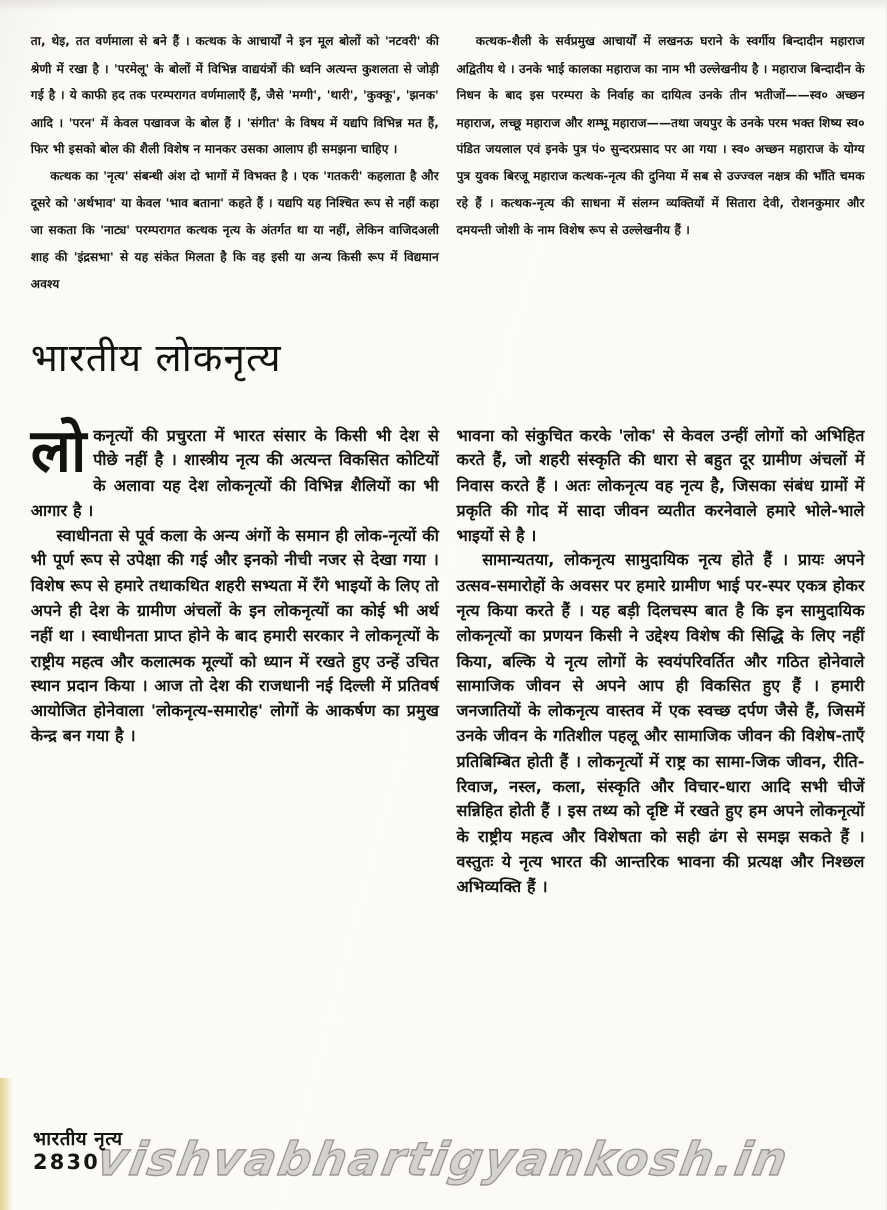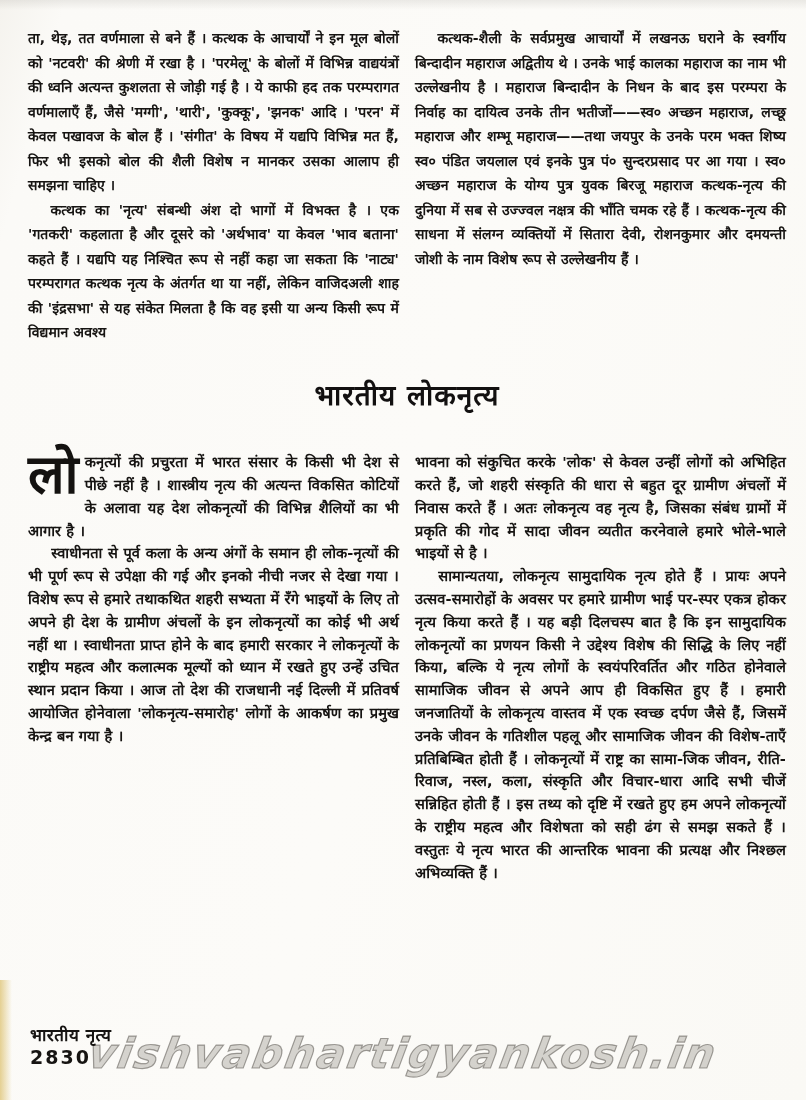--- a/index.html
+++ b/index.html
@@ -39,37 +39,36 @@
     position: relative;
     padding: 26px 20px 0 28px;
   }
   .cols {
     display: flex;
     gap: 16px;
   }
   .col {
     flex: 1 1 0;
     text-align: justify;
-    font-size: 14px;
+    font-size: 11px;
     line-height: 24.5px;
     font-weight: 600;
     letter-spacing: 0.1px;
   }
   .col p {
     margin: 0;
   }
   .col p.indent {
     text-indent: 1.6em;
   }
   .heading {
     margin: 36px 0 40px 0;
-    text-align: center;
-    font-size: 28px;
+    font-size: 35px;
     line-height: 1.1;
-    font-weight: 700;
+    font-weight: 400;
     letter-spacing: 1px;
     color: #121010;
   }
   .cols.lower .col {
     font-size: 14.6px;
     line-height: 22.8px;
   }
   .dropcap {
     float: left;
     font-size: 54px;

